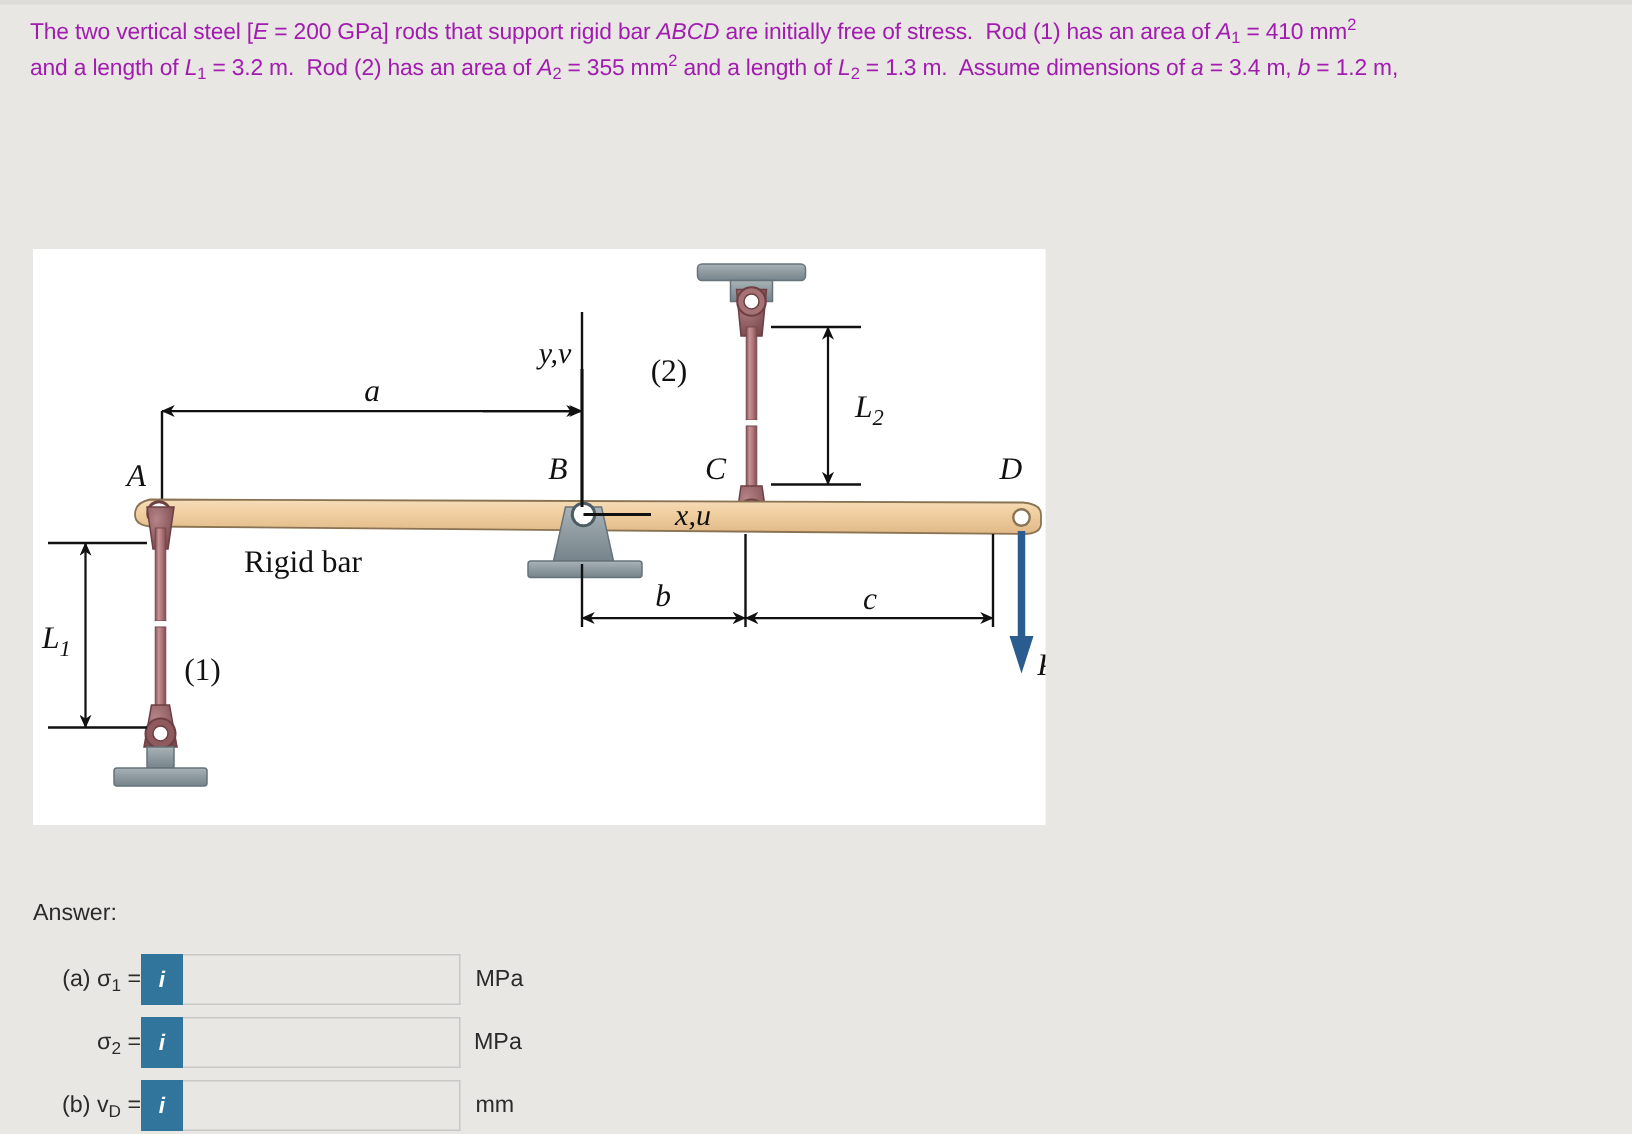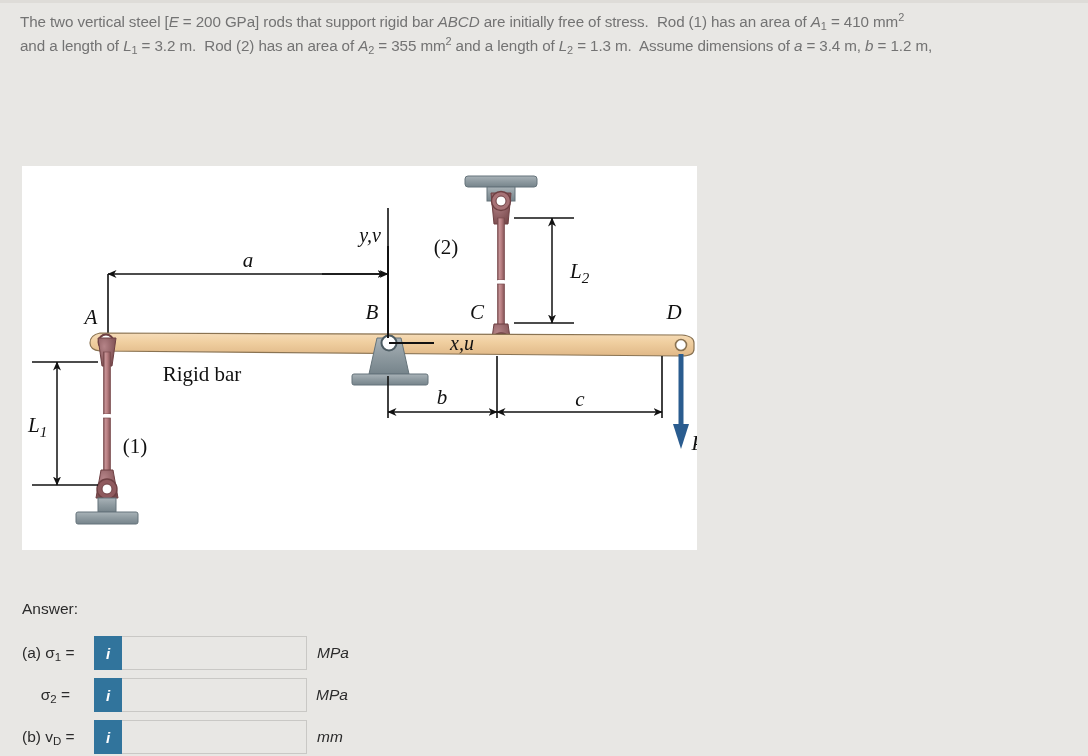--- a/index.html
+++ b/index.html
@@ -17,21 +17,21 @@
   }
   .topline {
     position: absolute; left: 0; top: 0; width: 1088px; height: 3px;
     background: #dedcd8;
   }
 
   
   #problem {
     position: absolute;
     left: 20px; top: 10px; width: 1052px;
-    color: #737373;
+    color: #a21caf;
     font-size: 15.2px;
     line-height: 24px;
     letter-spacing: -0.1px;
   }
   #problem .ln { white-space: nowrap; }
   .it { font-style: italic; }
   sub { font-size: 0.72em; vertical-align: -0.25em; line-height: 0; }
   sup { font-size: 0.72em; vertical-align: 0.55em; line-height: 0; }
 
   
@@ -49,21 +49,21 @@
     font-size: 15.5px; color: #2b2b2b;
     margin-bottom: 18px;
   }
   .ans-row {
     display: flex; align-items: center;
     height: 34px; margin-bottom: 8px;
   }
   .ans-label {
     font-size: 15.5px; color: #2b2b2b;
     text-align: right;
-    padding-right: 24px;
+    padding-right: 0;
     white-space: nowrap;
   }
   .ans-label sub { font-size: 0.74em; vertical-align: -0.3em; }
   .field-group { display: flex; align-items: stretch; height: 34px; }
   .info-btn {
     width: 28px; height: 34px;
     background: #31749c;
     color: #ffffff;
     font-weight: bold; font-style: italic;
     font-size: 15px;
@@ -75,21 +75,21 @@
     width: 185px; height: 34px;
     background: #e8e7e4;
     border: 1px solid #c9c8c5;
     border-left: none;
     outline: none;
     font-size: 15px;
     padding: 0 6px;
     color: #2b2b2b;
     font-family: "Liberation Sans", sans-serif;
   }
-  .unit { font-size: 15.5px; color: #2b2b2b; padding-left: 10px; white-space: nowrap; font-style: italic; }
+  .unit { font-size: 15.5px; color: #2b2b2b; padding-left: 10px; white-space: nowrap; }
   .unit.tight { padding-left: 9px; }
 </style>
 </head>
 <body>
 
 <div id="page">
   <div class="topline"></div>
 
   <div id="problem">
     <div class="ln">The two vertical steel [<span class="it">E</span> = 200 GPa] rods that support rigid bar <span class="it">ABCD</span> are initially free of stress.&nbsp; Rod (1) has an area of <span class="it">A</span><sub>1</sub> = 410 mm<sup>2</sup></div>

